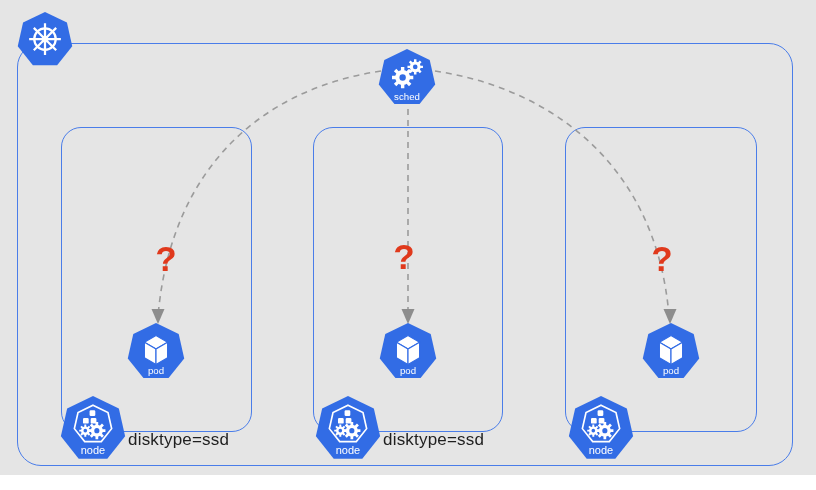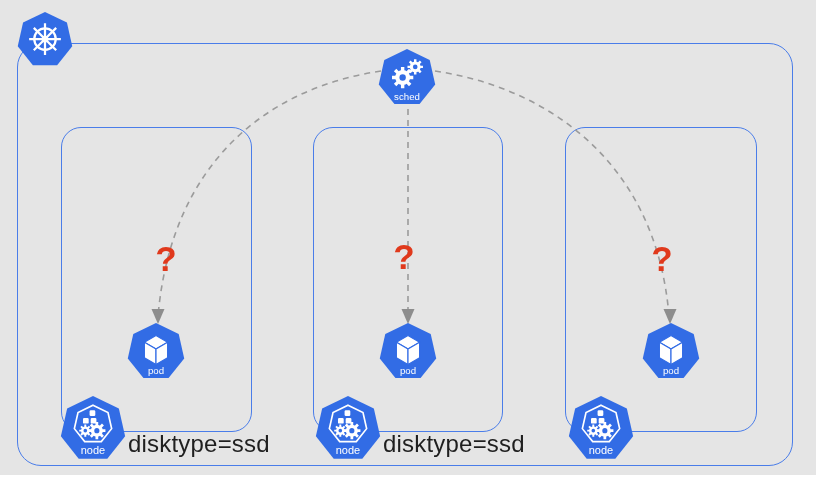--- a/index.html
+++ b/index.html
@@ -34,21 +34,21 @@
   .hept-fill{fill:var(--k8s_blue)}
   .icon-label{fill:#fff;font-size:10px;text-anchor:middle;font-family:"Liberation Sans",sans-serif}
 
   .qmark{
     position:absolute;z-index:4;color:var(--question_red);
     font-size:35px;font-weight:700;transform:translate(-50%,-50%);
     font-family:"Liberation Sans",sans-serif;
   }
   .annotation{
     position:absolute;z-index:4;color:var(--text_black);
-    font-size:24px;letter-spacing:0.2px;
+    font-size:17px;letter-spacing:0.2px;
   }
 </style>
 </head>
 <body>
 
 <div class="stage">
 
   <svg width="0" height="0" style="position:absolute" aria-hidden="true">
     <defs>
       <path id="hept" d="M30 0 L53.5 11.3 L59.2 36.7 L43 57 L17 57 L0.8 36.7 L6.5 11.3 Z"></path>

